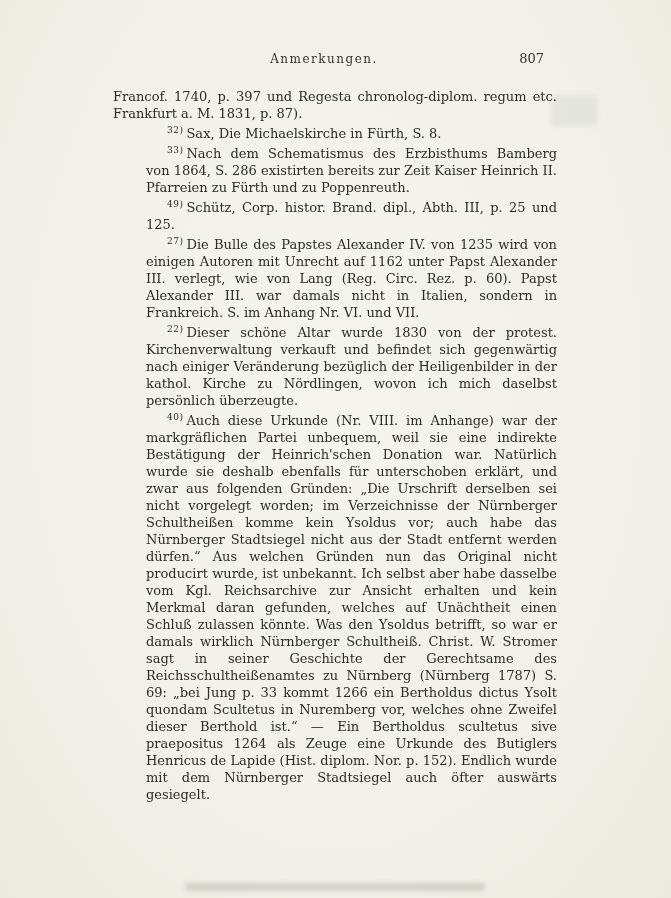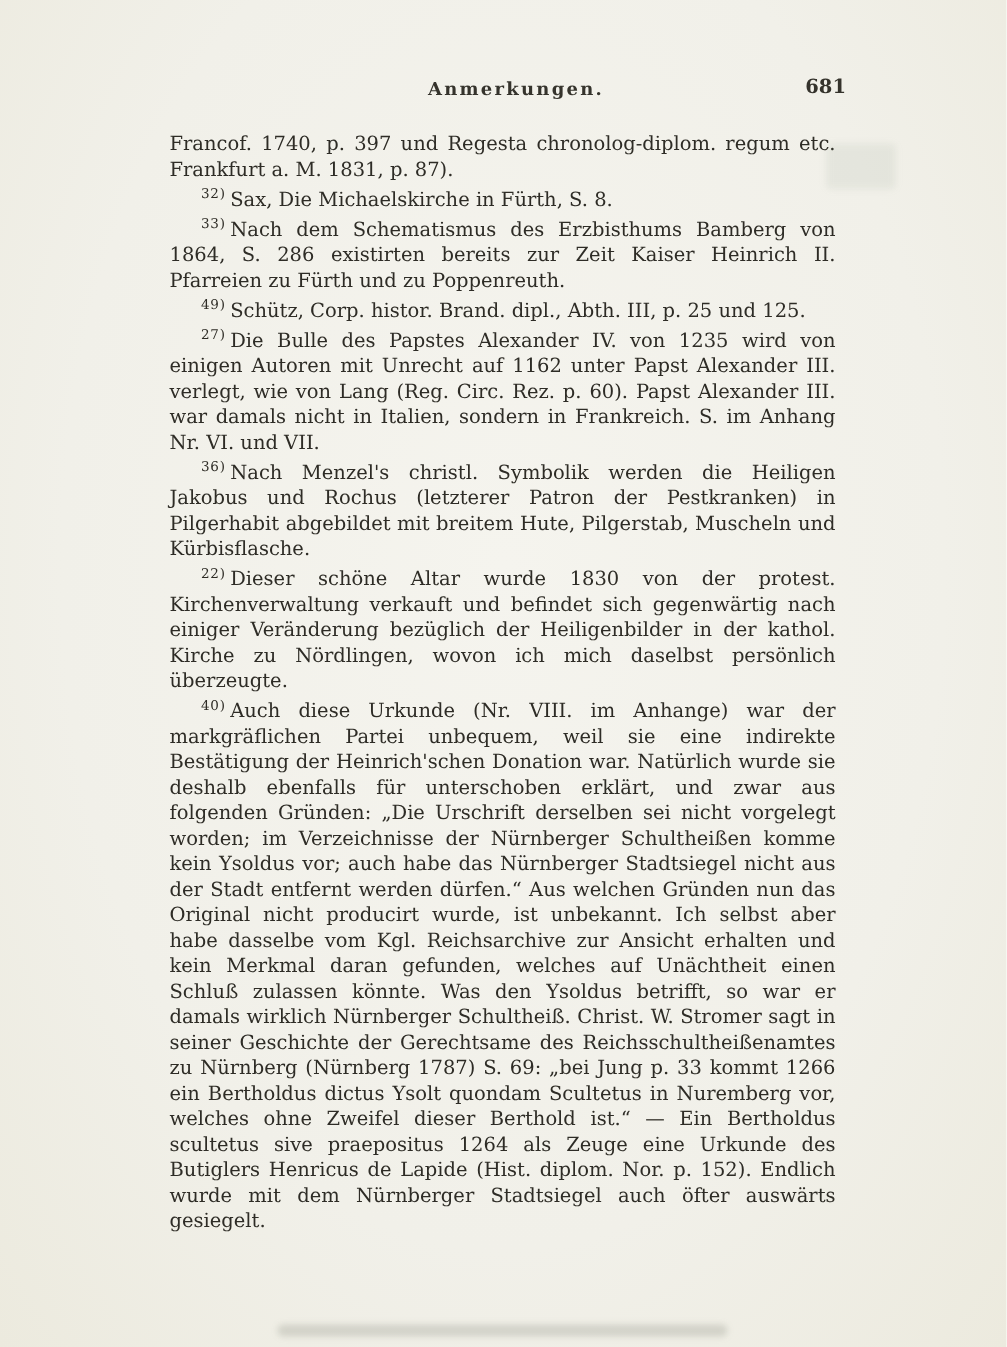--- a/index.html
+++ b/index.html
@@ -10,25 +10,24 @@
     position: relative;
     background: radial-gradient(ellipse at 50% 42%, #f5f4ee 0%, #f1f0e9 62%, #eceade 100%);
     font-family: "DejaVu Serif", "Liberation Serif", serif;
     color: #2e2c26;
   }
   .sheet { position: absolute; inset: 0; }
 
   .header {
     position: absolute;
     top: 52px;
-    left: 122px;
+    left: 102px;
     width: 444px;
     height: 18px;
     font-size: 12px;
-    font-weight: bold;
   }
   .running-title {
     position: absolute;
     left: 50%;
     transform: translateX(-50%);
     top: 0;
     letter-spacing: 1.5px;
     color: #35332c;
   }
   .page-number {
@@ -43,21 +42,21 @@
     position: absolute;
     top: 88px;
     left: 113px;
     width: 444px;
     font-size: 13px;
     line-height: 17px;
     text-align: justify;
     text-align-last: left;
   }
   .content p.fn { margin: 0; }
-  .content p.indent { text-indent: 21px; }
+  .content p.indent { text-indent: 21px; margin-left: 33px; }
 
   .marker {
     font-size: 9px;
     vertical-align: 5px;
     margin-right: 3px;
     letter-spacing: 0.5px;
   }
   .marker:empty { margin-right: 0; }
 
   
@@ -82,35 +81,34 @@
     filter: blur(2.5px);
   }
 </style>
 </head>
 <body>
 
 <div class="sheet">
 
   <div class="header">
     <span class="running-title">Anmerkungen.</span>
-    <span class="page-number">681</span>
+    <span class="page-number">807</span>
   </div>
 
   <div class="content">
     <p class="fn"><span class="text">Francof. 1740, p. 397 und Regesta chronolog-diplom. regum etc. Frankfurt a. M. 1831, p. 87).</span></p>
 
     <p class="fn indent"><span class="marker">32)</span><span class="text">Sax, Die Michaelskirche in Fürth, S. 8.</span></p>
 
     <p class="fn indent"><span class="marker">33)</span><span class="text">Nach dem Schematismus des Erzbisthums Bamberg von 1864, S. 286 existirten bereits zur Zeit Kaiser Heinrich II. Pfarreien zu Fürth und zu Poppenreuth.</span></p>
 
     <p class="fn indent"><span class="marker">49)</span><span class="text">Schütz, Corp. histor. Brand. dipl., Abth. III, p. 25 und 125.</span></p>
 
     <p class="fn indent"><span class="marker">27)</span><span class="text">Die Bulle des Papstes Alexander IV. von 1235 wird von einigen Autoren mit Unrecht auf 1162 unter Papst Alexander III. verlegt, wie von Lang (Reg. Circ. Rez. p. 60). Papst Alexander III. war damals nicht in Italien, sondern in Frankreich. S. im Anhang Nr. VI. und VII.</span></p>
 
-    <p class="fn indent"><span class="marker">36)</span><span class="text">Nach Menzel's christl. Symbolik werden die Heiligen Jakobus und Rochus (letzterer Patron der Pestkranken) in Pilgerhabit abgebildet mit breitem Hute, Pilgerstab, Muscheln und Kürbisflasche.</span></p>
 
     <p class="fn indent"><span class="marker">22)</span><span class="text">Dieser schöne Altar wurde 1830 von der protest. Kirchenverwaltung verkauft und befindet sich gegenwärtig nach einiger Veränderung bezüglich der Heiligenbilder in der kathol. Kirche zu Nördlingen, wovon ich mich daselbst persönlich überzeugte.</span></p>
 
 
 
     <p class="fn indent"><span class="marker">40)</span><span class="text">Auch diese Urkunde (Nr. VIII. im Anhange) war der markgräflichen Partei unbequem, weil sie eine indirekte Bestätigung der Heinrich'schen Donation war. Natürlich wurde sie deshalb ebenfalls für unterschoben erklärt, und zwar aus folgenden Gründen: „Die Urschrift derselben sei nicht vorgelegt worden; im Verzeichnisse der Nürnberger Schultheißen komme kein Ysoldus vor; auch habe das Nürnberger Stadtsiegel nicht aus der Stadt entfernt werden dürfen.“ Aus welchen Gründen nun das Original nicht producirt wurde, ist unbekannt. Ich selbst aber habe dasselbe vom Kgl. Reichsarchive zur Ansicht erhalten und kein Merkmal daran gefunden, welches auf Unächtheit einen Schluß zulassen könnte. Was den Ysoldus betrifft, so war er damals wirklich Nürnberger Schultheiß. Christ. W. Stromer sagt in seiner Geschichte der Gerechtsame des Reichsschultheißenamtes zu Nürnberg (Nürnberg 1787) S. 69: „bei Jung p. 33 kommt 1266 ein Bertholdus dictus Ysolt quondam Scultetus in Nuremberg vor, welches ohne Zweifel dieser Berthold ist.“ — Ein Bertholdus scultetus sive praepositus 1264 als Zeuge eine Urkunde des Butiglers Henricus de Lapide (Hist. diplom. Nor. p. 152). Endlich wurde mit dem Nürnberger Stadtsiegel auch öfter auswärts gesiegelt.</span></p>
 
   </div>
 
   <div class="bleedthrough"></div>

